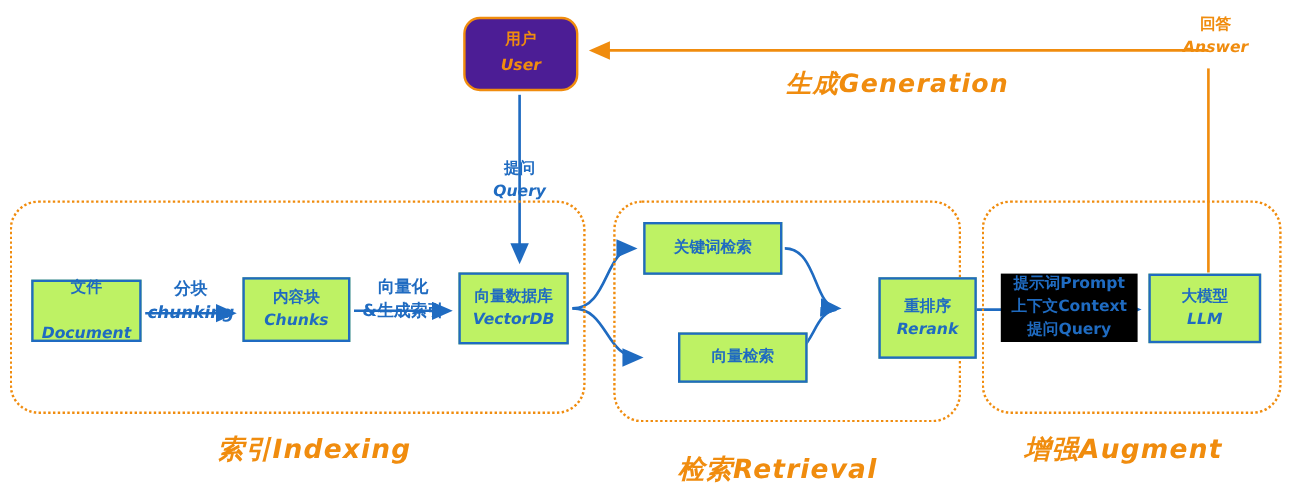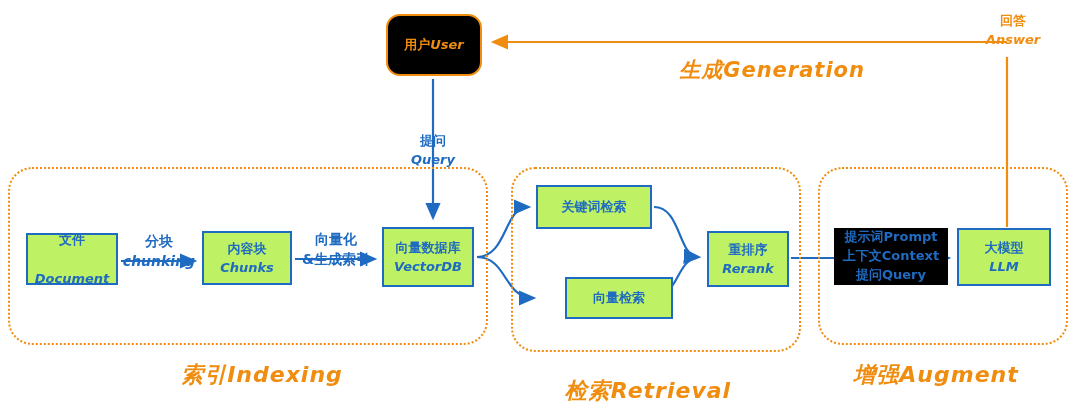--- a/index.html
+++ b/index.html
@@ -20,22 +20,22 @@
     border:2.2px solid var(--blue,#1f6bc1); border-radius:0;
     background:#bef264; color:var(--blue,#1f6bc1);
     display:flex; flex-direction:column; align-items:center; justify-content:center;
     font-size:13px; font-weight:bold; line-height:1.5; text-align:center;
   }
   .node .en { font-style:italic; }
 
   .user-node {
     position:absolute; box-sizing:border-box;
     border:2.4px solid var(--orange,#f08c0e); border-radius:14px;
-    background:#000000; color:var(--orange,#f08c0e);
-    display:flex; flex-direction:row; align-items:center; justify-content:center;
+    background:#4c1d95; color:var(--orange,#f08c0e);
+    display:flex; flex-direction:column; align-items:center; justify-content:center;
     font-size:13px; font-weight:bold; line-height:1.6; text-align:center;
   }
   .user-node .en { font-style:italic; }
 
   .section {
     position:absolute; box-sizing:border-box;
     border:2.6px dotted var(--orange,#f08c0e); border-radius:24px;
     background:transparent;
   }
 
@@ -52,21 +52,21 @@
   }
   .orange-label .en { font-style:italic; }
 
   .section-title {
     position:absolute; color:var(--orange,#f08c0e);
     font-size:22px; font-weight:bold; font-style:italic; text-align:center;
     letter-spacing:1px;
   }
   .gen-title {
     position:absolute; color:var(--orange,#f08c0e);
-    font-size:21px; font-weight:bold; font-style:italic; text-align:right;
+    font-size:21px; font-weight:bold; font-style:italic; text-align:left;
     letter-spacing:1px;
   }
 </style>
 </head>
 <body>
 
 <div class="canvas" style="--blue: #1f6bc1; --orange: #f08c0e;">
 
   <svg class="svg-layer" viewBox="0 0 1080 404">
     <defs>
@@ -133,21 +133,21 @@
   </div>
 
   <div class="node" style="left:536px; top:185px; width:116px; height:44px;">
     <span>关键词检索</span>
   </div>
 
   <div class="node" style="left:541px; top:277px; width:108px; height:42px;margin-left:24px;">
     <span>向量检索</span>
   </div>
 
-  <div class="node" style="left:707px; top:231px; width:82px; height:56px;">
+  <div class="node" style="left:732px; top:231px; width:82px; height:68px;">
     <span>重排序</span>
     <span class="en">Rerank</span>
   </div>
 
   <div class="node" style="left:957px; top:228px; width:94px; height:58px;">
     <span>大模型</span>
     <span class="en">LLM</span>
   </div>
 
   <div class="edge-label" style="left:122px; top:231px; width:74px;">

